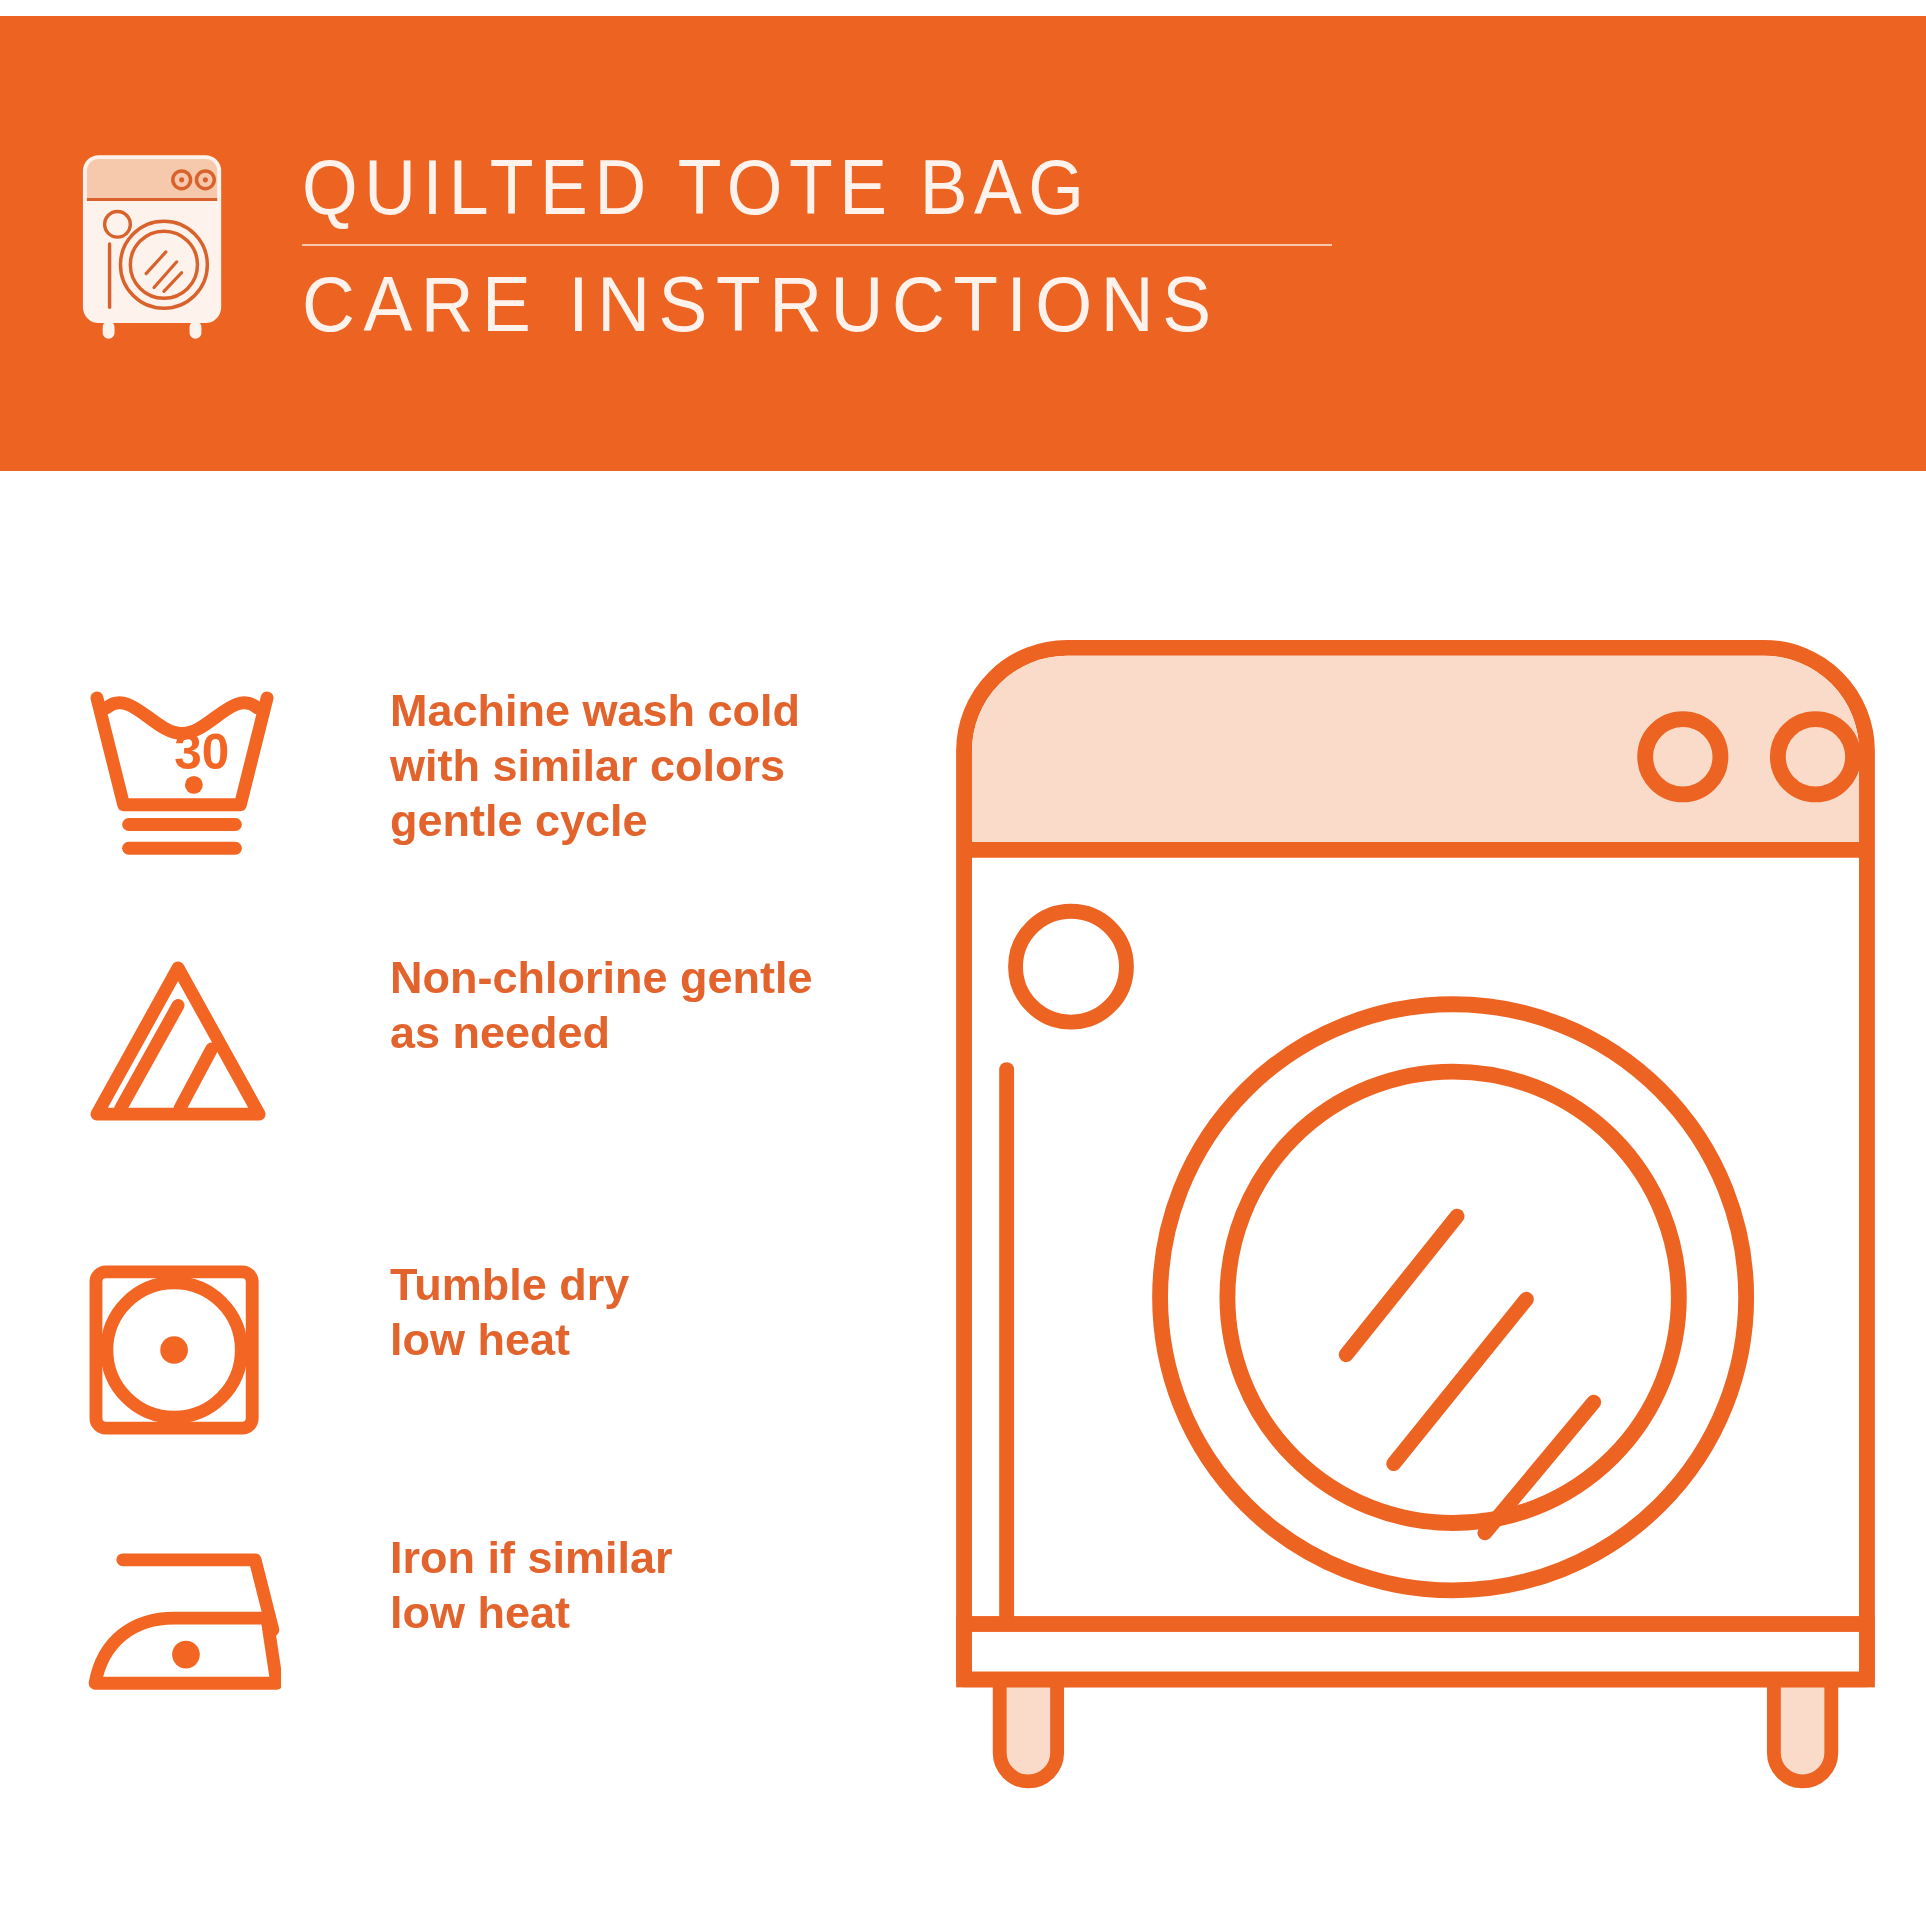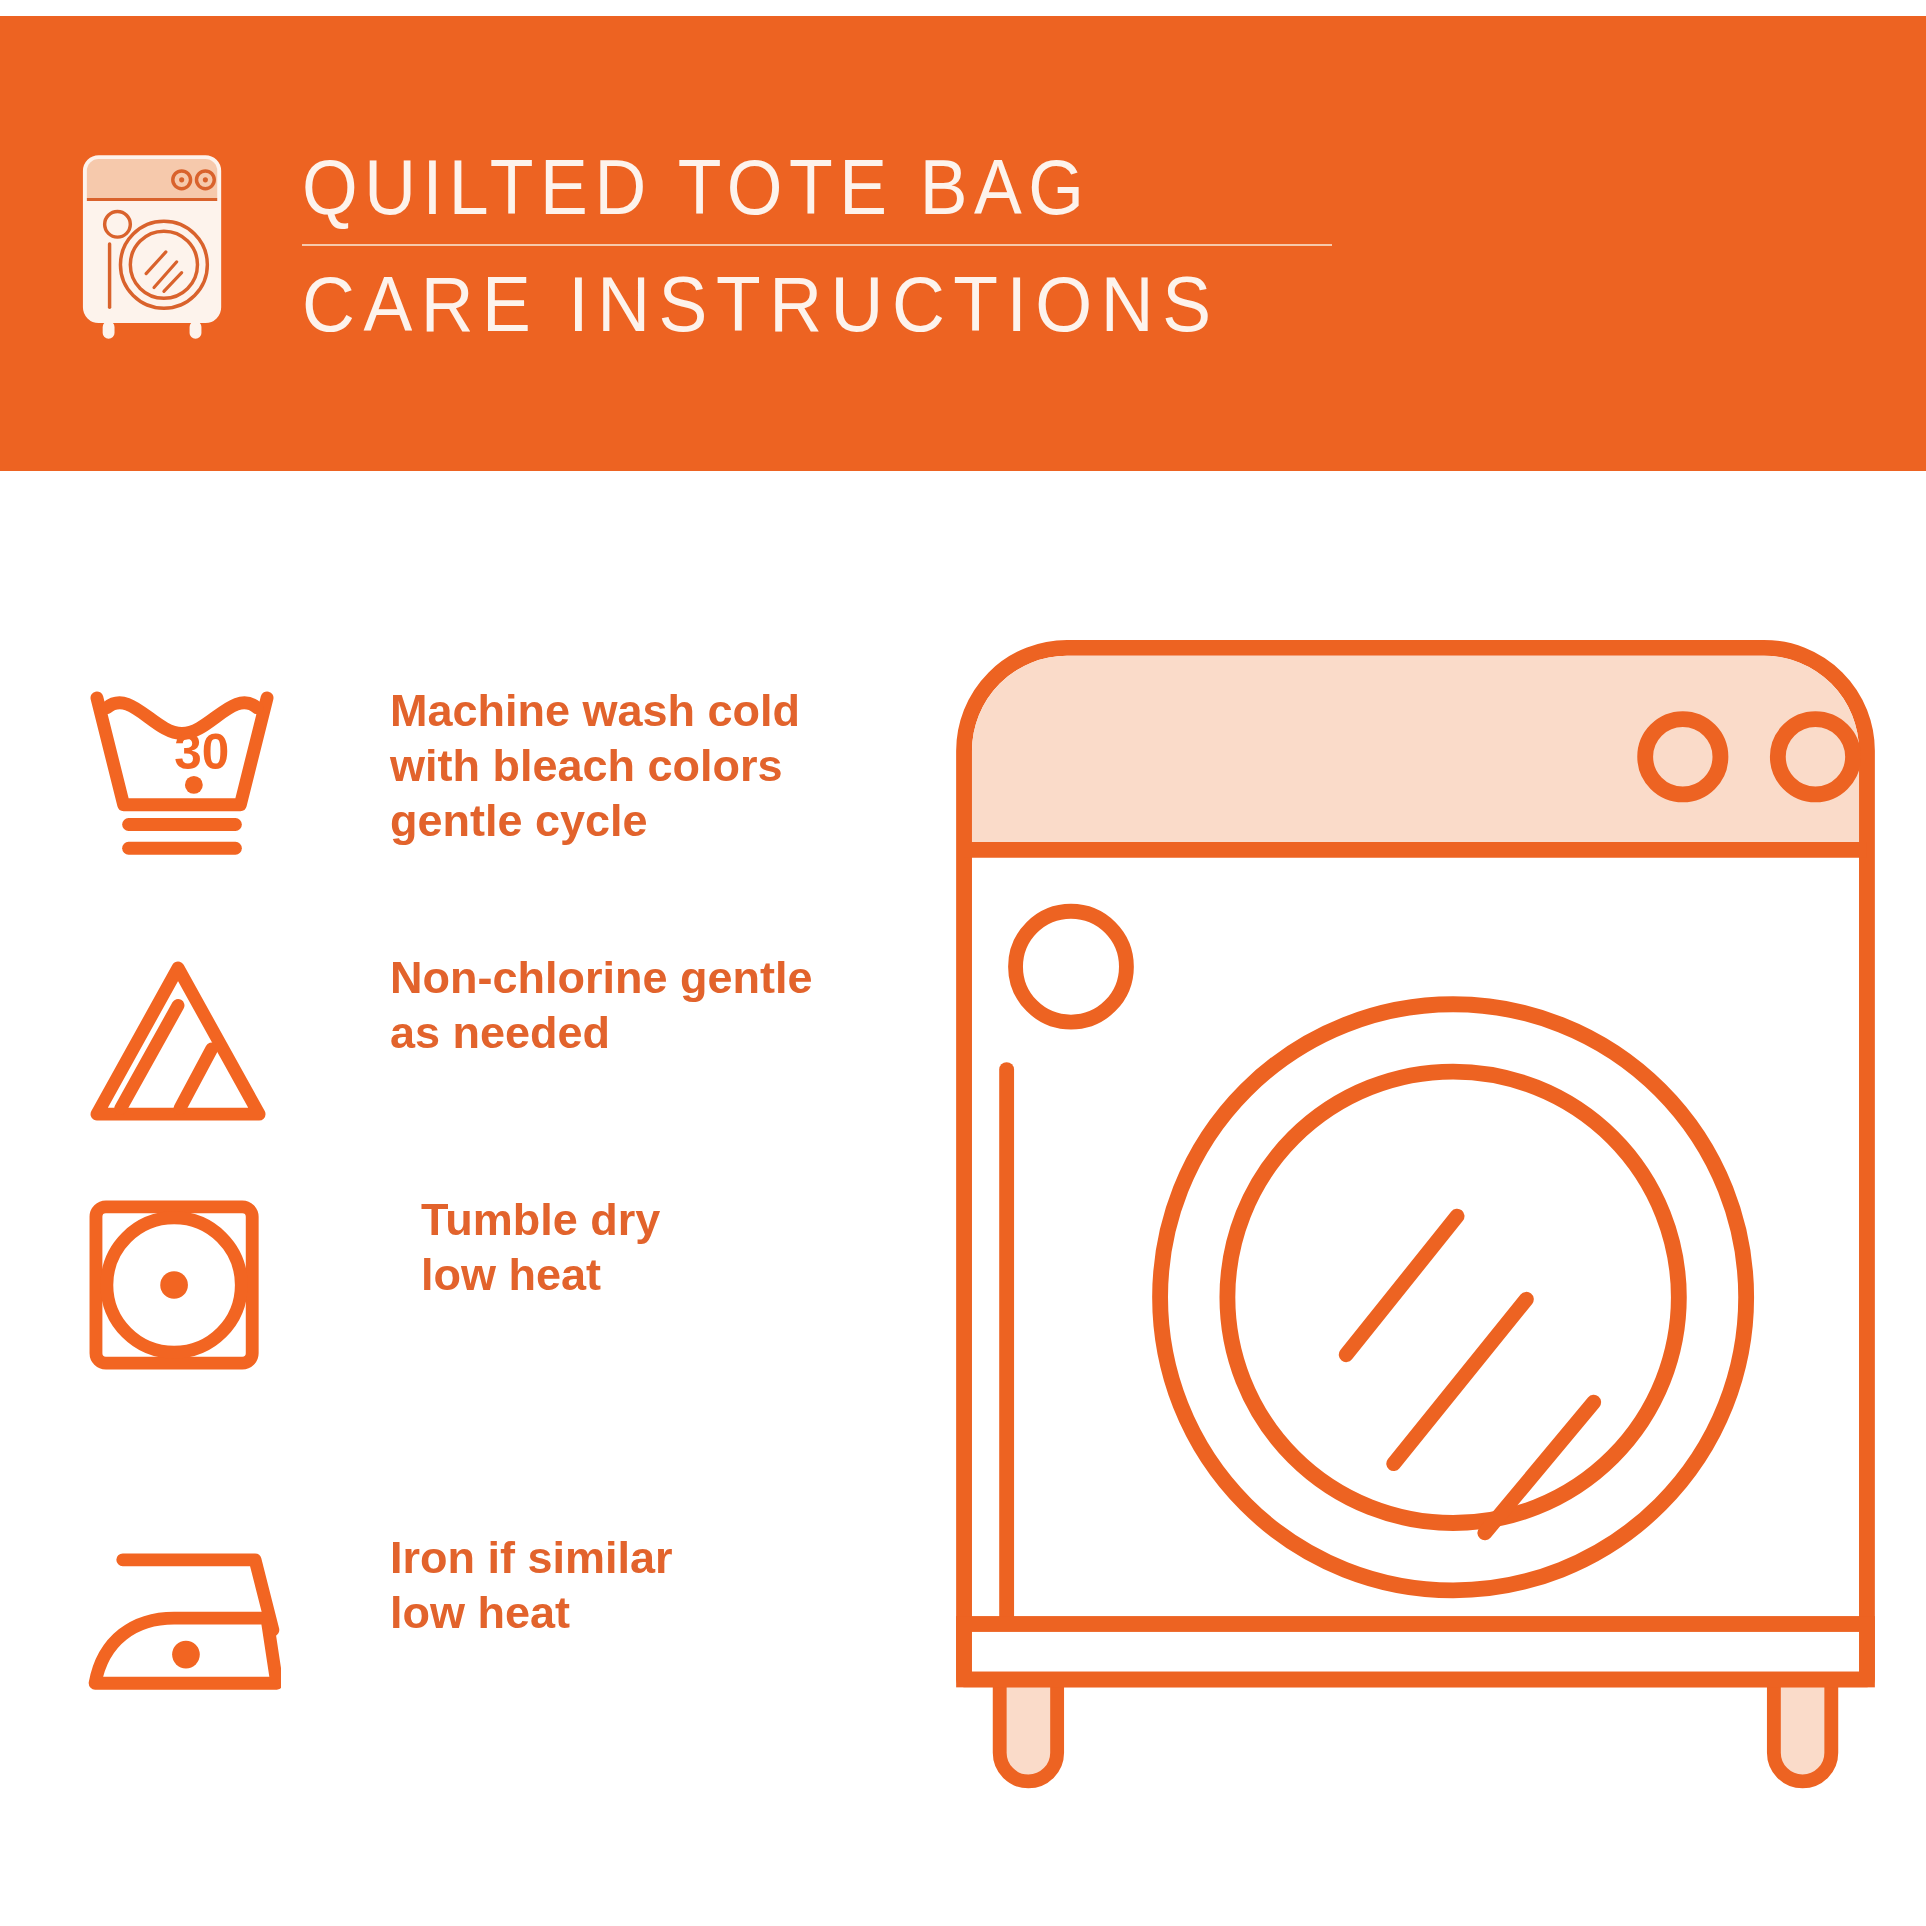--- a/index.html
+++ b/index.html
@@ -102,21 +102,21 @@
     font-size: 45px;
     line-height: 55px;
     font-weight: 600;
     letter-spacing: 0px;
     font-family: "Liberation Sans", sans-serif;
     white-space: pre-line;
   }
 
   #row-wash   { top: 683px; }
   #row-bleach { top: 950px; }
-  #row-dry    { top: 1192px; gap: 31px; }
+  #row-dry    { top: 1257px; }
   #row-iron   { top: 1530px; }
 
   
   #machine {
     position: absolute;
     left: 950px;
     top: 634px;
     width: 931px;
     height: 1188px;
   }
@@ -177,21 +177,21 @@
           <path d="M24 22 C 48 2, 72 48, 100 48 C 128 48, 152 2, 176 22"></path>
 
           <line x1="46" y1="140" x2="154" y2="140"></line>
           <line x1="46" y1="164" x2="154" y2="164"></line>
         </g>
         <text x="120" y="84" font-family="Liberation Sans, sans-serif" font-size="50" font-weight="700" fill="#F26522" text-anchor="middle">30</text>
         <circle cx="112" cy="100" r="9" fill="#F26522"></circle>
       </svg>
     </div>
     <div class="care-text">Machine wash cold
-with bleach colors
+with similar colors
 gentle cycle</div>
   </div>
 
   <div class="care-row" id="row-bleach">
     <div class="care-icon">
       <svg viewBox="0 0 200 175" width="198" height="173" xmlns="http://www.w3.org/2000/svg">
         <g fill="none" stroke="#F26522" stroke-width="13" stroke-linecap="round" stroke-linejoin="round">
           <path d="M96 10 L14 158 L178 158 Z"></path>
           <line x1="96" y1="48" x2="38" y2="152"></line>
           <line x1="130" y1="92" x2="98" y2="152"></line>

